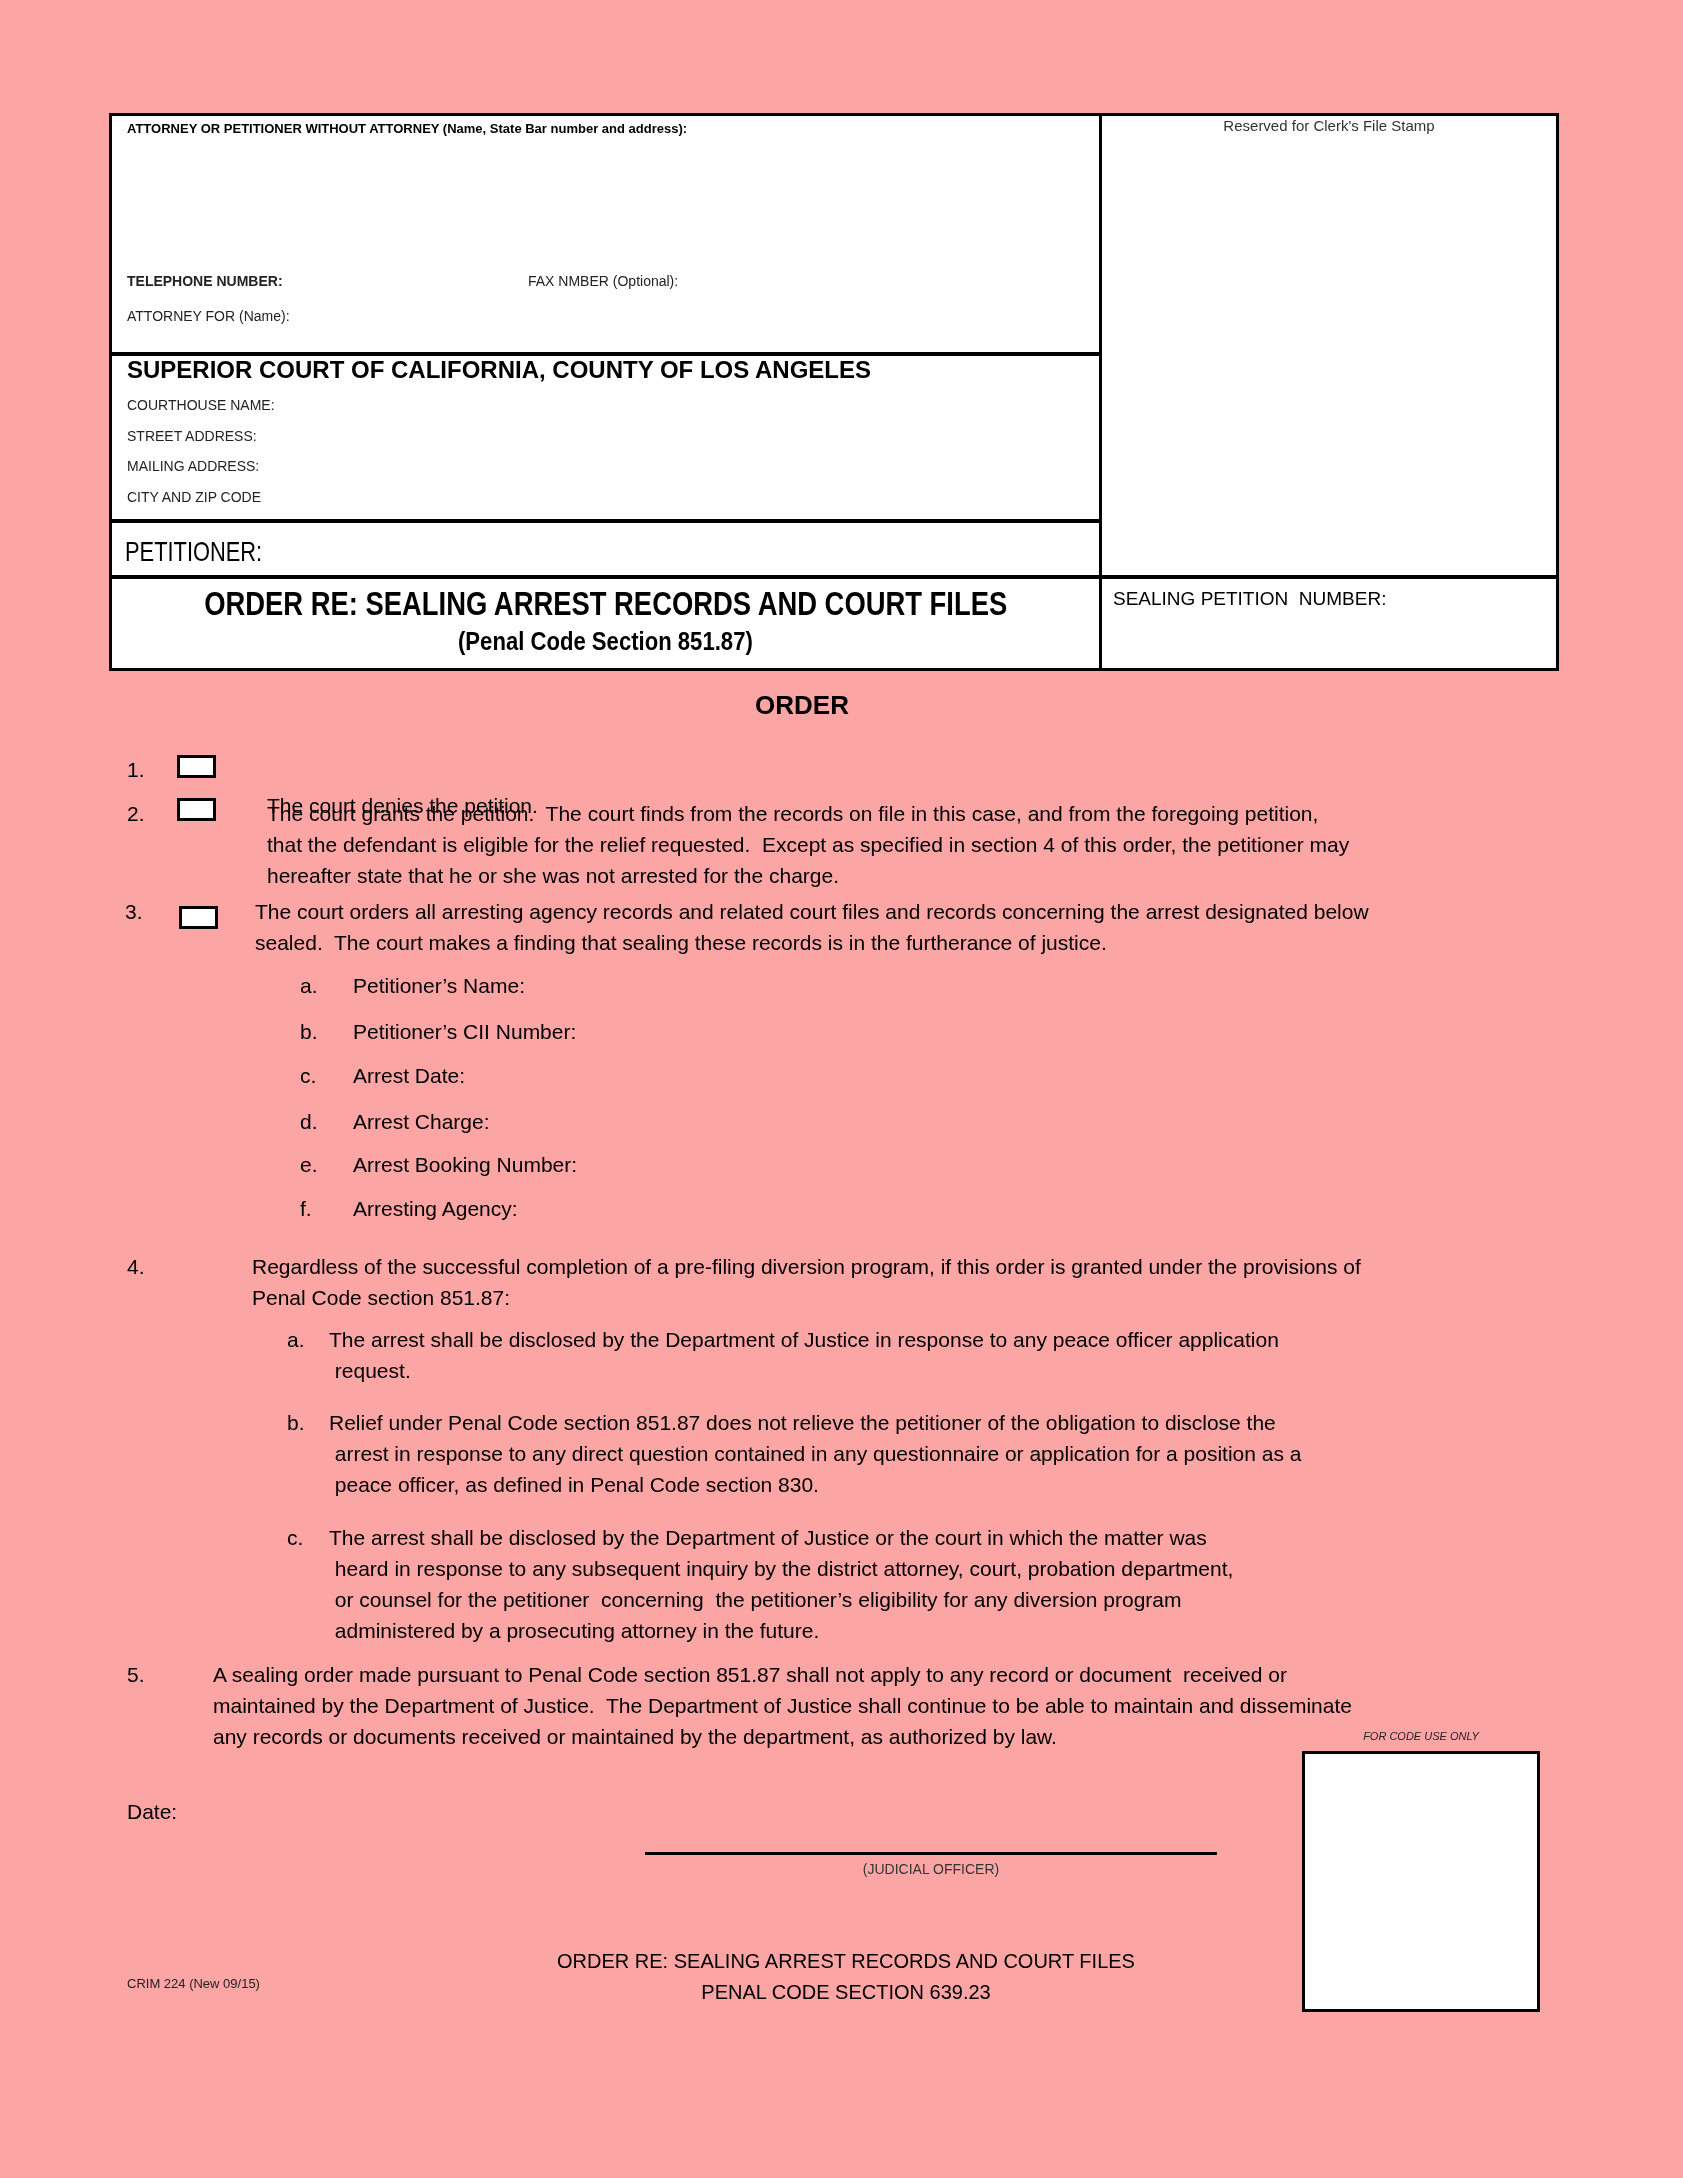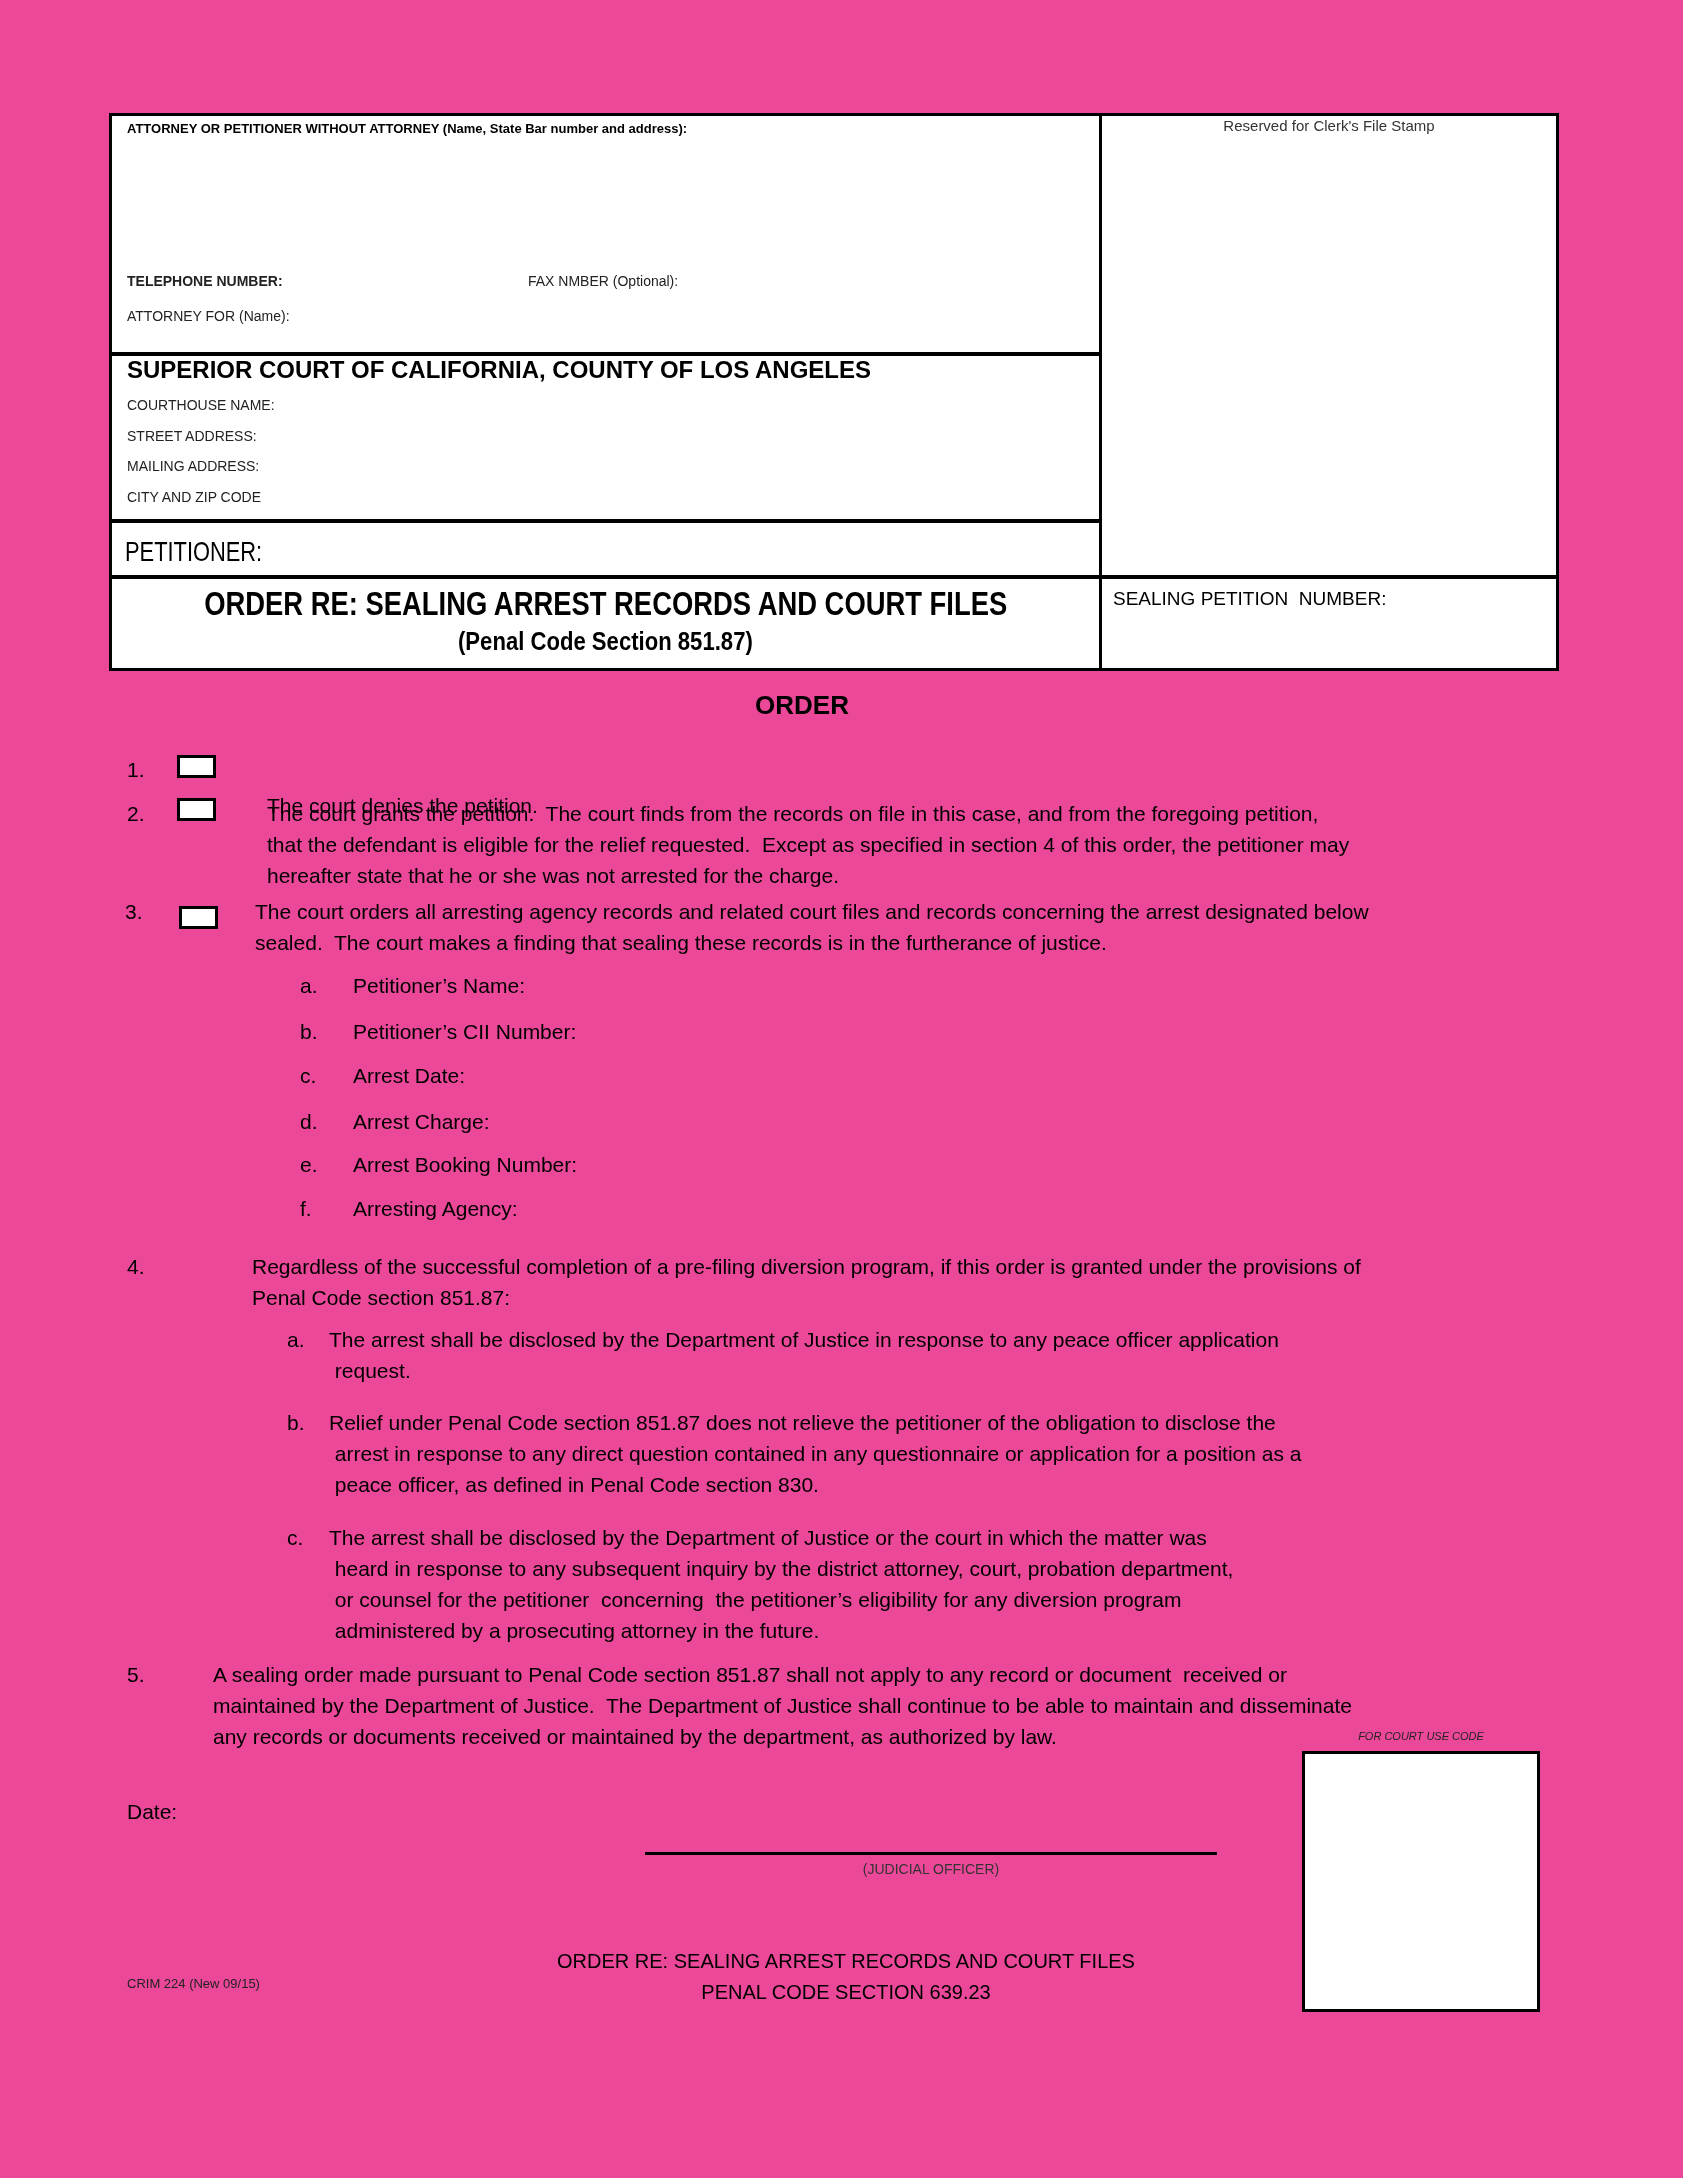--- a/index.html
+++ b/index.html
@@ -1,16 +1,16 @@
 <!DOCTYPE html>
 <html><head>
 <meta charset="utf-8">
 <style>
   html,body{margin:0;padding:0;background:#fff;}
-  .page{position:relative;width:1683px;height:2178px;background:#ec4899;
+  .page{position:relative;width:1683px;height:2178px;background:#fca5a5;
         font-family:"Liberation Sans","DejaVu Sans",sans-serif;color:#000;overflow:hidden;}
   .abs{position:absolute;white-space:pre;}
   .lines{position:absolute;white-space:pre;font-size:21px;line-height:31px;}
   .small-label{font-size:14px;color:#222;}
   .box{position:absolute;border:3px solid #000;box-sizing:border-box;background:#fff;}
   .hline{position:absolute;height:4px;background:#000;}
   .vline{position:absolute;width:3px;background:#000;}
   .cb{position:absolute;width:39px;height:23px;border:3px solid #000;box-sizing:border-box;background:#fff;cursor:pointer;}
   .center{text-align:center;}
   .fill-area{position:absolute;}
@@ -144,21 +144,21 @@
   <div class="lines s4c-t">The arrest shall be disclosed by the Department of Justice or the court in which the matter was
  heard in response to any subsequent inquiry by the district attorney, court, probation department,
  or counsel for the petitioner  concerning  the petitioner’s eligibility for any diversion program
  administered by a prosecuting attorney in the future.</div>
 
   <div class="num n5">5.</div>
   <div class="lines t5">A sealing order made pursuant to Penal Code section 851.87 shall not apply to any record or document  received or
 maintained by the Department of Justice.  The Department of Justice shall continue to be able to maintain and disseminate
 any records or documents received or maintained by the department, as authorized by law.</div>
 
-  <div class="abs center courtuse-label">FOR COURT USE CODE</div>
+  <div class="abs center courtuse-label">FOR CODE USE ONLY</div>
   <div class="box courtuse-box"></div>
 
   <div class="abs date">Date:</div>
   <div class="fill-area" style="left:198px;top:1797px;width:297px;height:34px;"></div>
 
   <div class="sigline"></div>
   <div class="abs center judicial">(JUDICIAL OFFICER)</div>
 
   <div class="abs center ftr1">ORDER RE: SEALING ARREST RECORDS AND COURT FILES</div>
   <div class="abs center ftr2">PENAL CODE SECTION 639.23</div>

